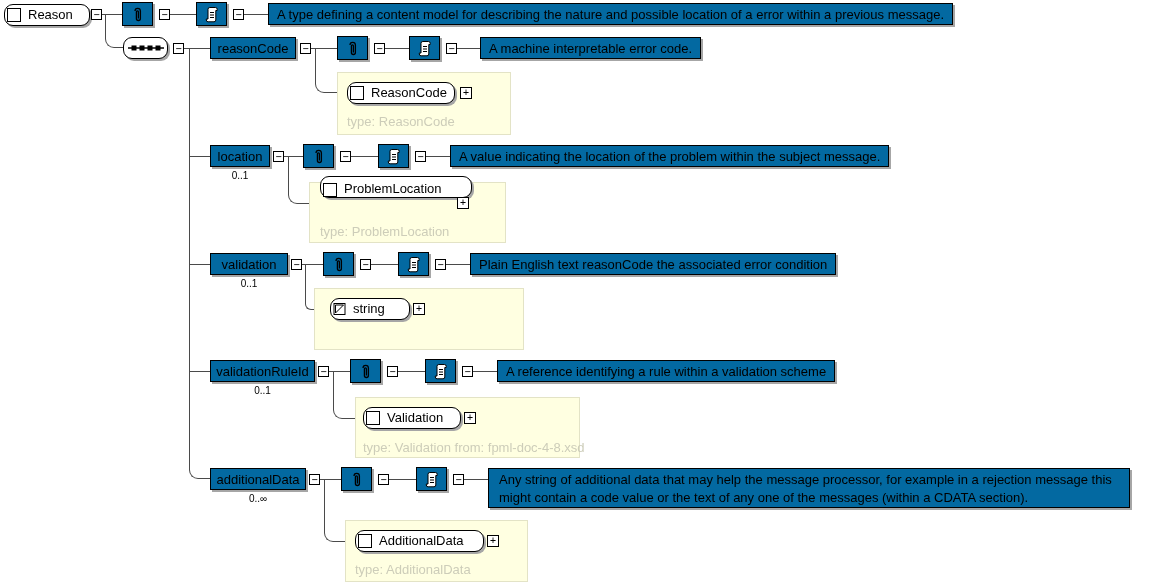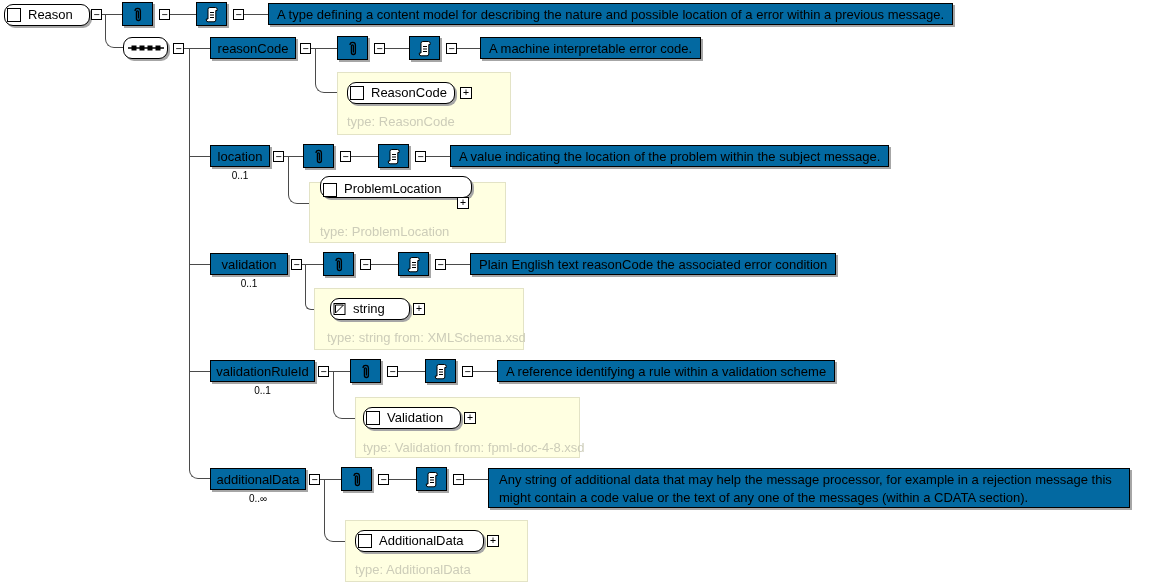--- a/index.html
+++ b/index.html
@@ -220,21 +220,20 @@
   <div class="panel" style="left:314px;top:288px;width:210px;height:62px;"></div>
   <div class="pill" style="left:330px;top:298px;width:80px;">
     <svg width="13" height="12" viewBox="0 0 13 12">
         <use href="#i-simpletype"></use>
       </svg>
     <span class="txt">string</span>
   </div>
   <div class="pm big" style="left:413px;top:303px;">
       <span>+</span>
     </div>
-  <div class="typelabel" style="left:327px;top:330px;">type: string from: XMLSchema.xsd</div>
 
   <div class="box elem" style="left:210px;top:360px;width:105px;">
     <span>validationRuleId</span>
   </div>
   <div class="card" style="left:210px;top:385px;width:105px;">0..1</div>
   <div class="pm" style="left:318px;top:366px;">
       <span>−</span>
     </div>
   <div class="hline" style="left:329px;top:371px;width:21px;"></div>
   <div class="elbow" style="left:333px;top:371px;width:22px;height:48px;"></div>

